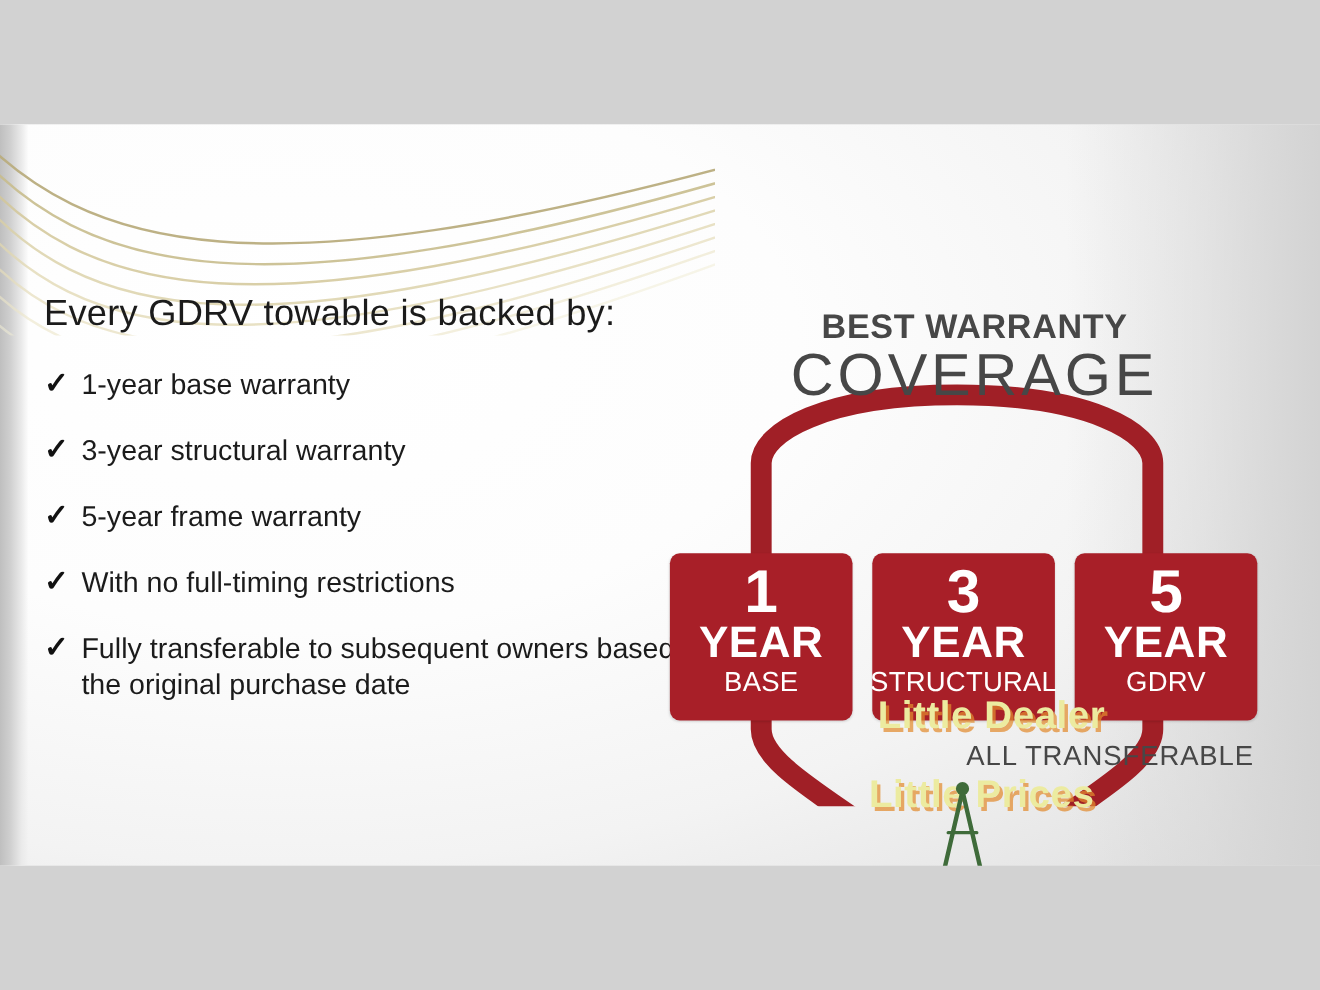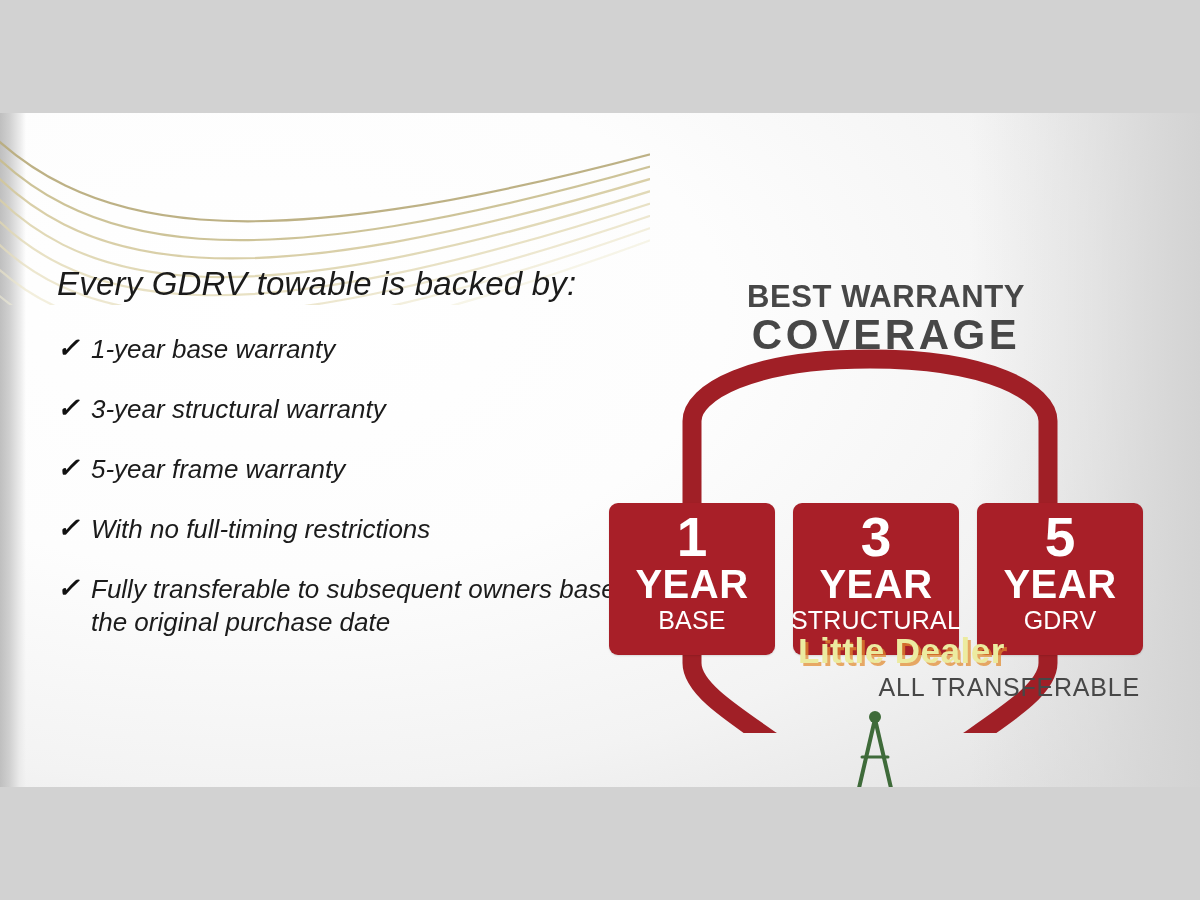--- a/index.html
+++ b/index.html
@@ -25,21 +25,21 @@
   }
   .right-shade{
     position:absolute;right:0;top:0;width:230px;height:100%;
     background:linear-gradient(to left,#d3d3d3 0%,rgba(214,214,214,0.55) 45%,rgba(255,255,255,0) 100%);
   }
 
   
   .swoosh{position:absolute;left:-10px;top:-8px;width:660px;height:200px;}
 
   
-  .copy{position:absolute;left:57px;top:152px;width:620px;color:#1d1d1d;font-style:italic;}
+  .copy{position:absolute;left:40px;top:152px;width:620px;color:#1d1d1d;}
   .headline{
     font-size:33px;font-weight:400;letter-spacing:.2px;
     color:#1b1b1b;margin:0 0 30px 0;white-space:nowrap;
   }
   .bullets{list-style:none;margin:0;padding:0;}
   .bullet{display:flex;align-items:flex-start;margin-bottom:27px;}
   .check{
     flex:0 0 auto;width:34px;font-size:27px;line-height:1.12;
     color:#111;font-weight:600;
   }
@@ -47,21 +47,21 @@
 
   
   .badge{position:absolute;left:600px;top:120px;width:540px;height:500px;}
   .shield-svg{position:absolute;left:0;top:0;}
 
   .badge-title{
     position:absolute;left:16px;top:48px;width:540px;text-align:center;
     color:#474747;pointer-events:none;
   }
   .bt1{font-size:31px;font-weight:700;letter-spacing:.6px;line-height:1;}
-  .bt2{font-size:42px;font-weight:700;letter-spacing:3.5px;line-height:1.08;}
+  .bt2{font-size:54px;font-weight:400;letter-spacing:3.5px;line-height:1.08;}
 
   .boxes{position:absolute;left:9px;top:270px;width:552px;display:flex;gap:18px;}
   .ybox{
     width:166px;height:152px;border-radius:9px;background:#a81f28;
     display:flex;flex-direction:column;align-items:center;justify-content:flex-start;
     padding-top:6px;box-sizing:border-box;color:#fff;
     box-shadow:0 1px 2px rgba(0,0,0,.12);
   }
   .ynum{font-size:55px;font-weight:700;line-height:1.02;}
   .yyear{font-size:40px;font-weight:700;line-height:.96;letter-spacing:.5px;text-align:right;}
@@ -162,20 +162,21 @@
           <span class="yyear">YEAR</span>
           <span class="ylabel">GDRV</span>
         </div>
       </div>
 
       <div class="transferable">ALL TRANSFERABLE</div>
     </div>
 
     <div class="watermark">
       <div class="wm-line wm-l1">Little Dealer</div>
+      <div class="wm-line wm-l2">Little Prices</div>
 
       <svg class="wm-compass" width="70" height="110" viewBox="0 0 70 110">
         <g stroke="#3f6b3a" fill="none" stroke-width="4" stroke-linecap="round">
           <path d="M35,14 L16,96"></path>
           <path d="M35,14 L54,96"></path>
           <path d="M22,52 L48,52" stroke-width="3"></path>
         </g>
         <circle cx="35" cy="12" r="6" fill="#3f6b3a"></circle>
         <path d="M14,92 L18,100 L22,92 Z" fill="#1f1f1f"></path>
         <path d="M48,92 L52,100 L56,92 Z" fill="#1f1f1f"></path>

